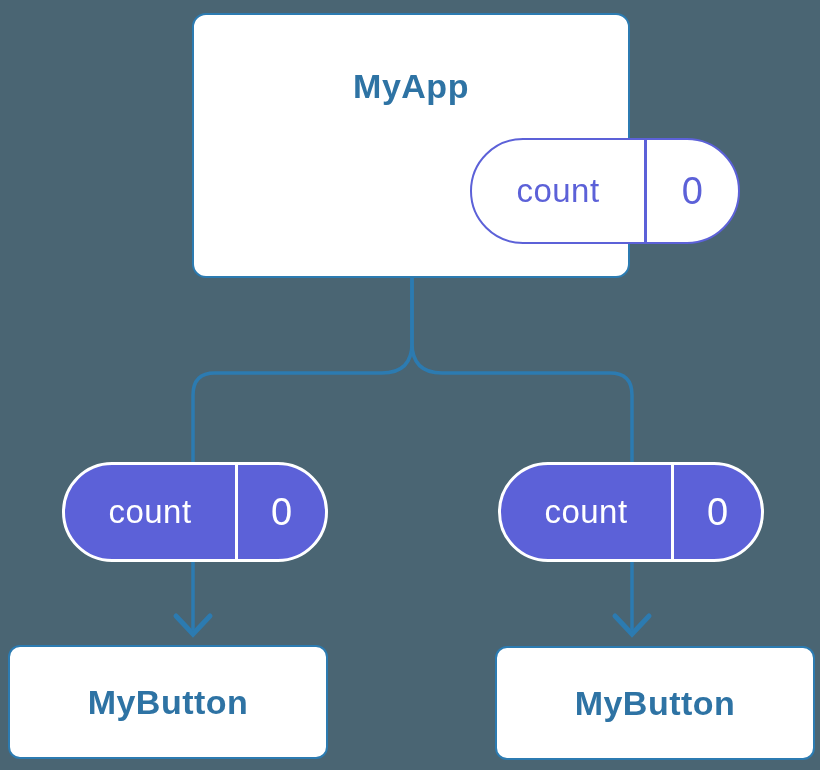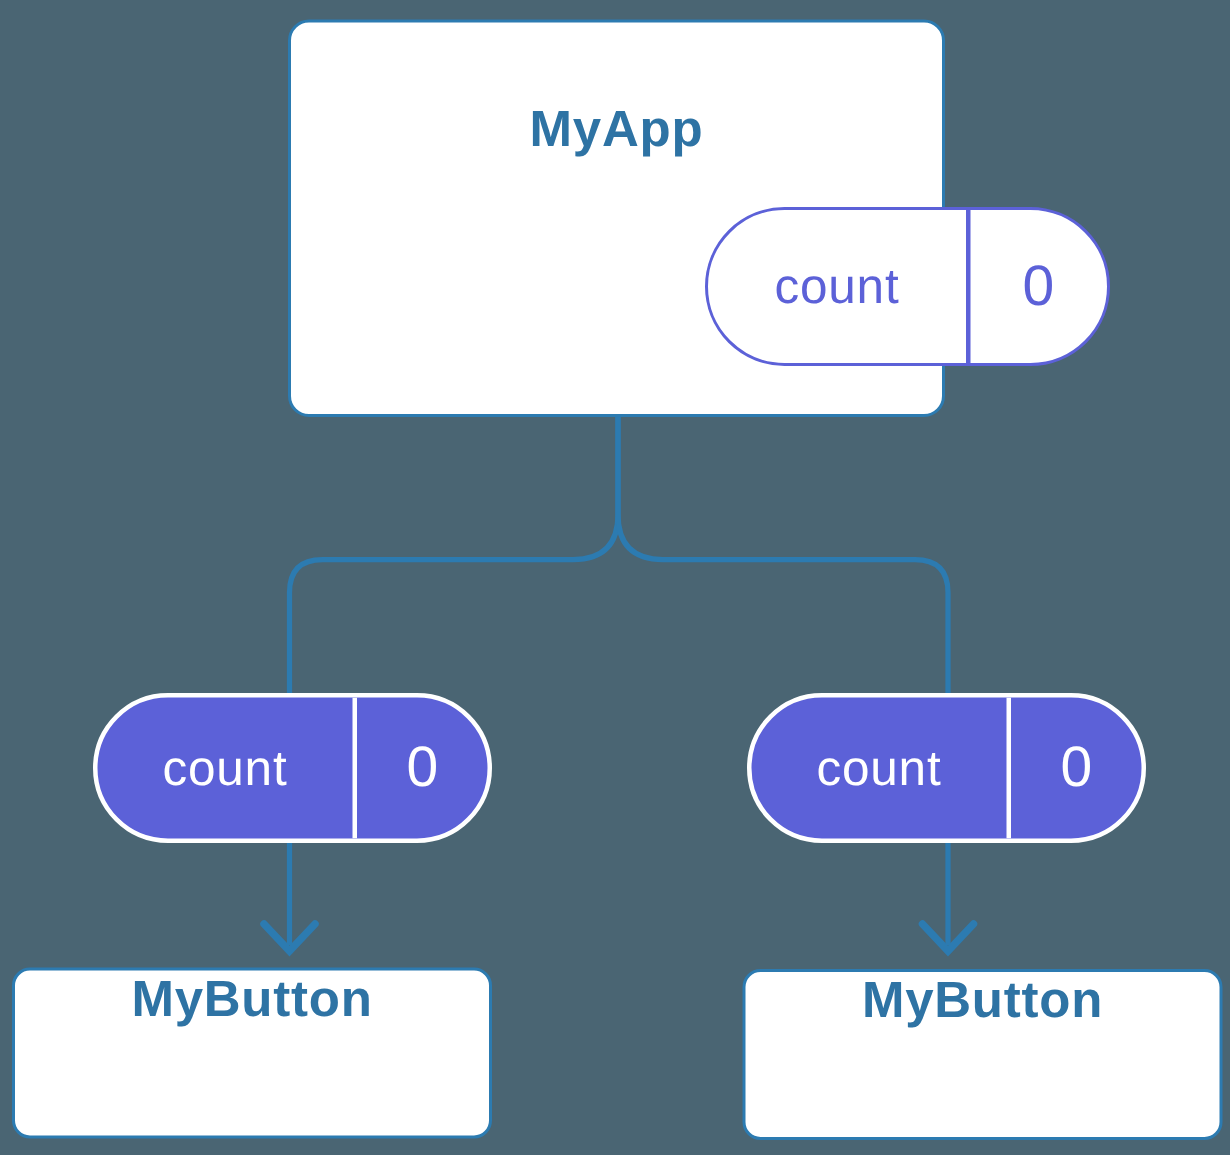--- a/index.html
+++ b/index.html
@@ -108,20 +108,21 @@
   .solid-pill .pill-divider {
     width: 3px;
     background: #ffffff;
   }
   .solid-pill.pill-left  { left: 62px;  top: 462px; }
   .solid-pill.pill-right { left: 498px; top: 462px; }
   .button-card {
     width: 320px; height: 114px;
     border-radius: 12px;
     display: flex;
+    align-items: center;
     justify-content: center;
   }
   .button-card .button-label {
     font-size: 34px;
     font-weight: 600;
     letter-spacing: 0.5px;
     color: var(--colors-label_text, #2e73a4);
   }
   .button-card.card-left  { left: 8px;   top: 645px; }
   .button-card.card-right { left: 495px; top: 646px; }

